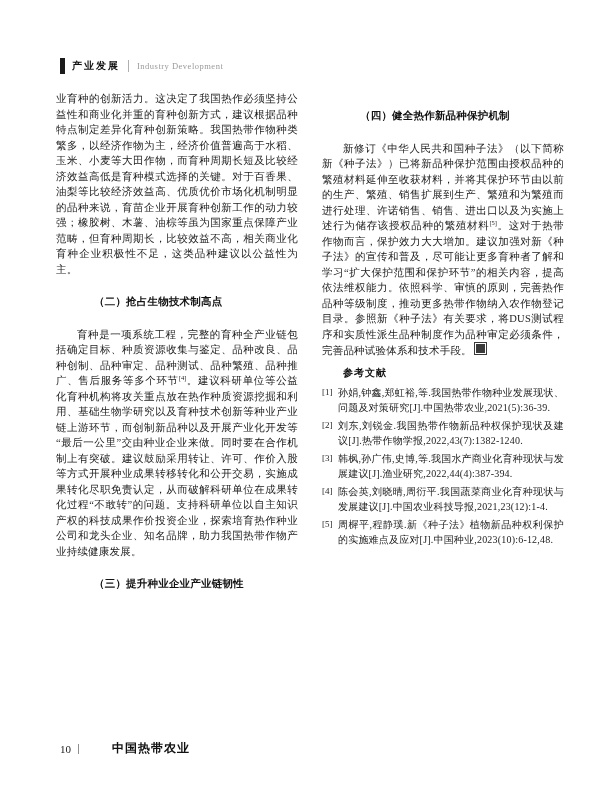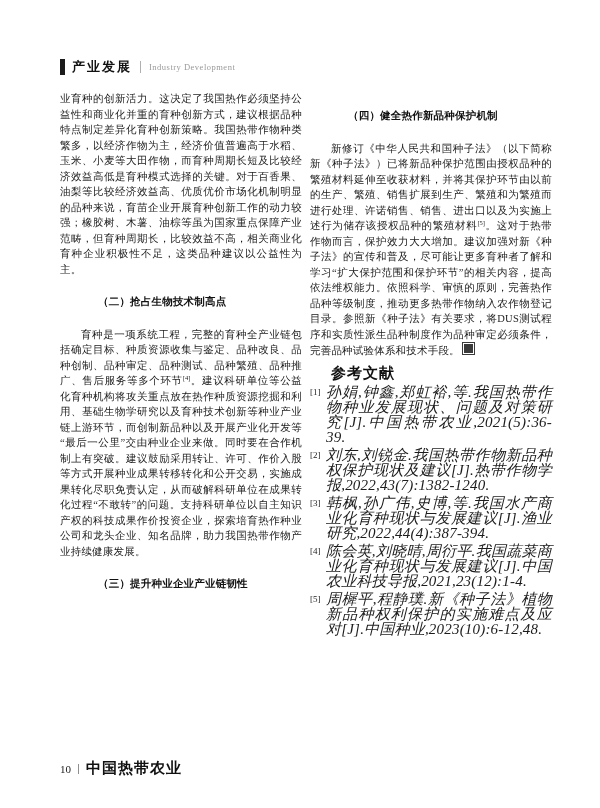--- a/index.html
+++ b/index.html
@@ -11,32 +11,32 @@
   .page{position:absolute;inset:0;background:#fff;}
 
   
   .sec-header{
     position:absolute;top:58px;left:60px;right:40px;
     display:flex;align-items:center;
   }
   .sec-bar{width:5px;height:16px;background:#1b1b1b;margin-right:7px;flex:0 0 auto;}
   .sec-cn{
     font-family:"Liberation Sans","DejaVu Sans",sans-serif;
-    font-weight:bold;font-size:13px;letter-spacing:2px;color:#111;
+    font-weight:bold;font-size:10px;letter-spacing:2px;color:#111;
   }
   .sec-div{width:1px;height:12px;background:#b0b0b0;margin:0 8px;}
   .sec-en{
     font-family:"Liberation Serif","DejaVu Serif",serif;
     font-size:8.5px;color:#9a9a9a;letter-spacing:.5px;
   }
 
   
   .columns{
     position:absolute;top:91px;left:60px;right:40px;
-    display:flex;gap:8px;
+    display:flex;gap:24px;justify-content:center;
   }
   .col{width:242px;flex:0 0 242px;}
   .para{
     margin:0;font-size:10.5px;line-height:15.5px;
     text-align:justify;text-justify:inter-character;
     color:#1c1c1c;letter-spacing:0.2px;
   }
   .indent{text-indent:21px;}
   .sub-heading{
     margin:17px;font-size:10.5px;line-height:15.5px;text-indent:21px;
@@ -47,47 +47,47 @@
 
   
   .end-mark{
     display:inline-block;width:9px;height:9px;margin-left:2px;
     border:1px solid #3a3a3a;background:#3a3a3a;background-clip:content-box;
     padding:1px;vertical-align:-1px;box-sizing:content-box;
   }
 
   
   .refs-title{
-    margin:6px 0 4px 0;font-size:15px;line-height:16px;text-indent:21px;
+    margin:6px 0 4px 0;font-size:10px;line-height:16px;text-indent:21px;
     font-family:"Liberation Sans","DejaVu Sans",sans-serif;
     font-weight:bold;color:#111;letter-spacing:1px;
   }
   .refs{list-style:none;margin:0;padding:0;}
   .ref-item{
     display:flex;margin:0 0 3px 0;
   }
   .ref-num{
     flex:0 0 16px;font-size:9px;line-height:15px;color:#1c1c1c;
     font-family:"Liberation Serif","DejaVu Serif",serif;
   }
   .ref-text{
-    flex:1;font-size:15px;line-height:15px;text-align:justify;
-    font-style:italic;color:#1c1c1c;letter-spacing:0.2px;
+    flex:1;font-size:10px;line-height:15px;text-align:justify;
+    color:#1c1c1c;letter-spacing:0.2px;
   }
 
   
   .page-footer{
-    position:absolute;top:759px;left:60px;
+    position:absolute;top:740px;left:60px;
     display:flex;align-items:center;
   }
   .footer-pn{font-size:11px;color:#222;font-family:"Liberation Serif","DejaVu Serif",serif;}
   .footer-div{width:1px;height:10px;background:#8f8f8f;margin:0 7px;}
   .footer-journal{
     font-family:"Liberation Sans","DejaVu Sans",sans-serif;
-    font-weight:bold;font-size:15px;color:#111;letter-spacing:1px;
+    font-weight:bold;font-size:12px;color:#111;letter-spacing:1px;margin-left:26px;
   }
 </style>
 </head>
 <body>
 
 <div class="page">
 
   <div class="sec-header">
     <span class="sec-bar"></span>
     <span class="sec-cn">产业发展</span>

